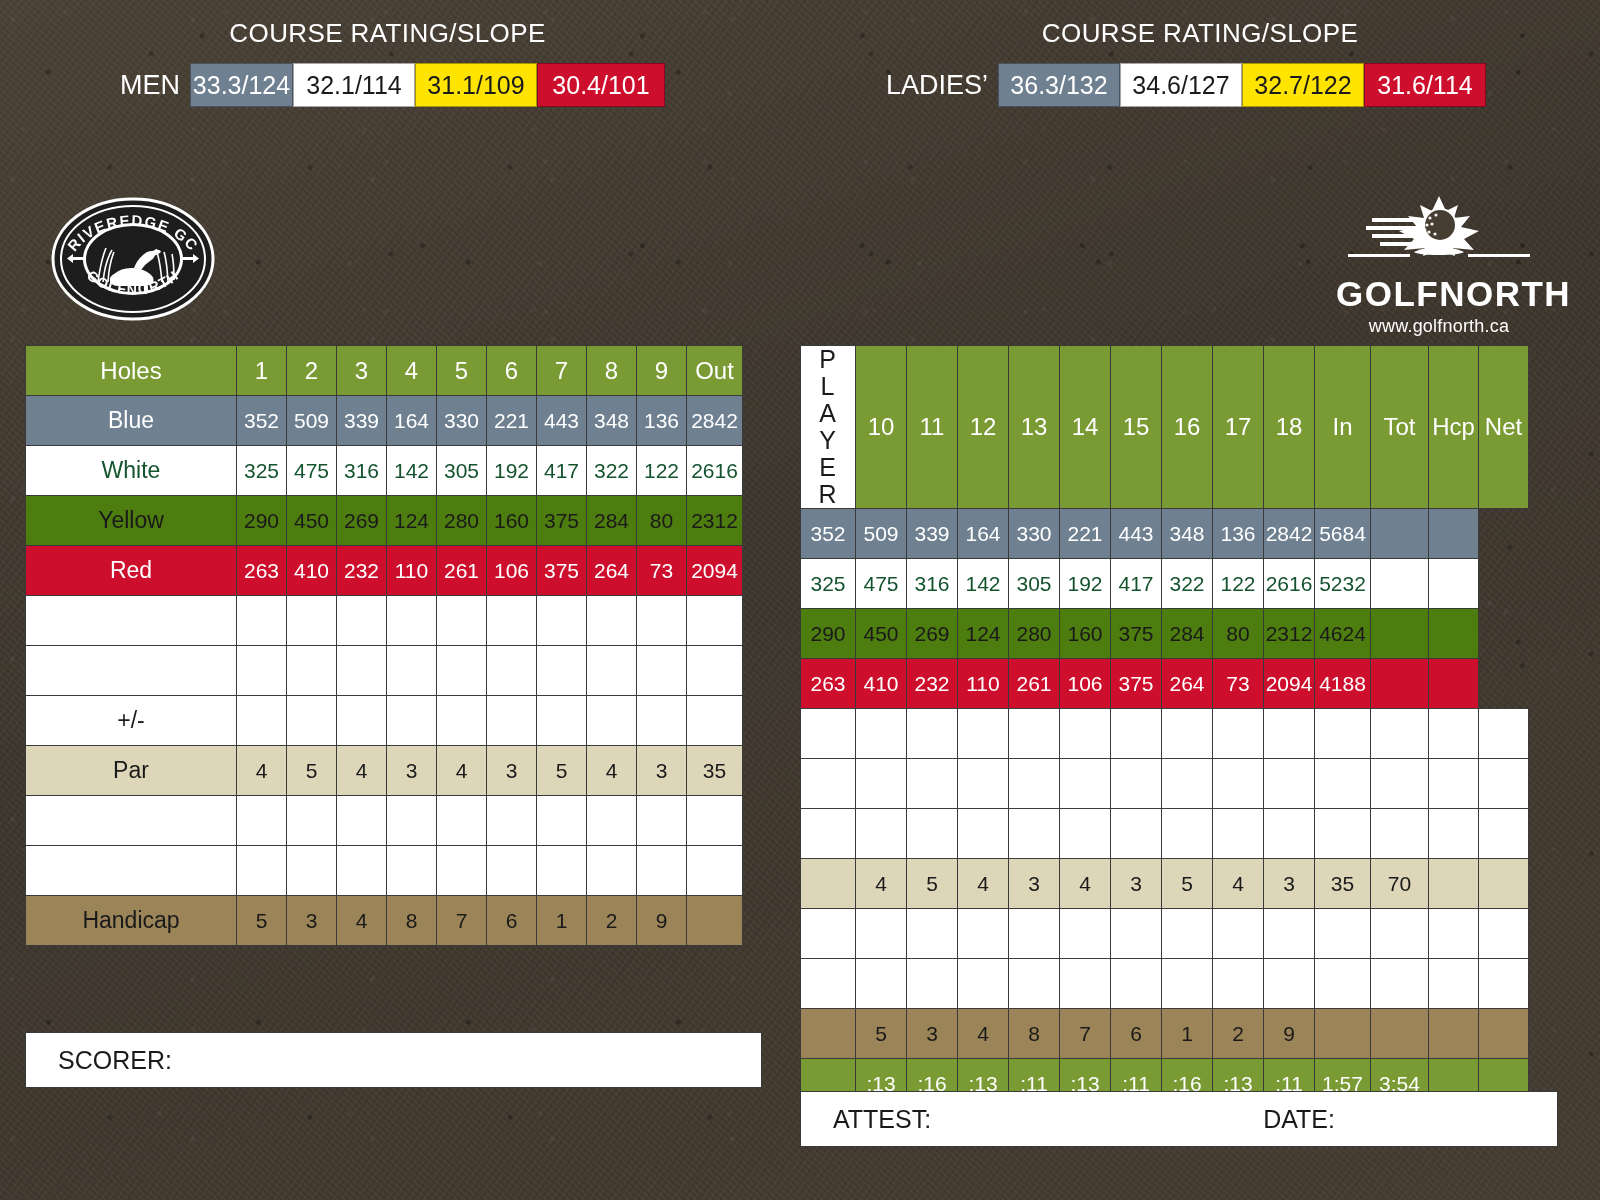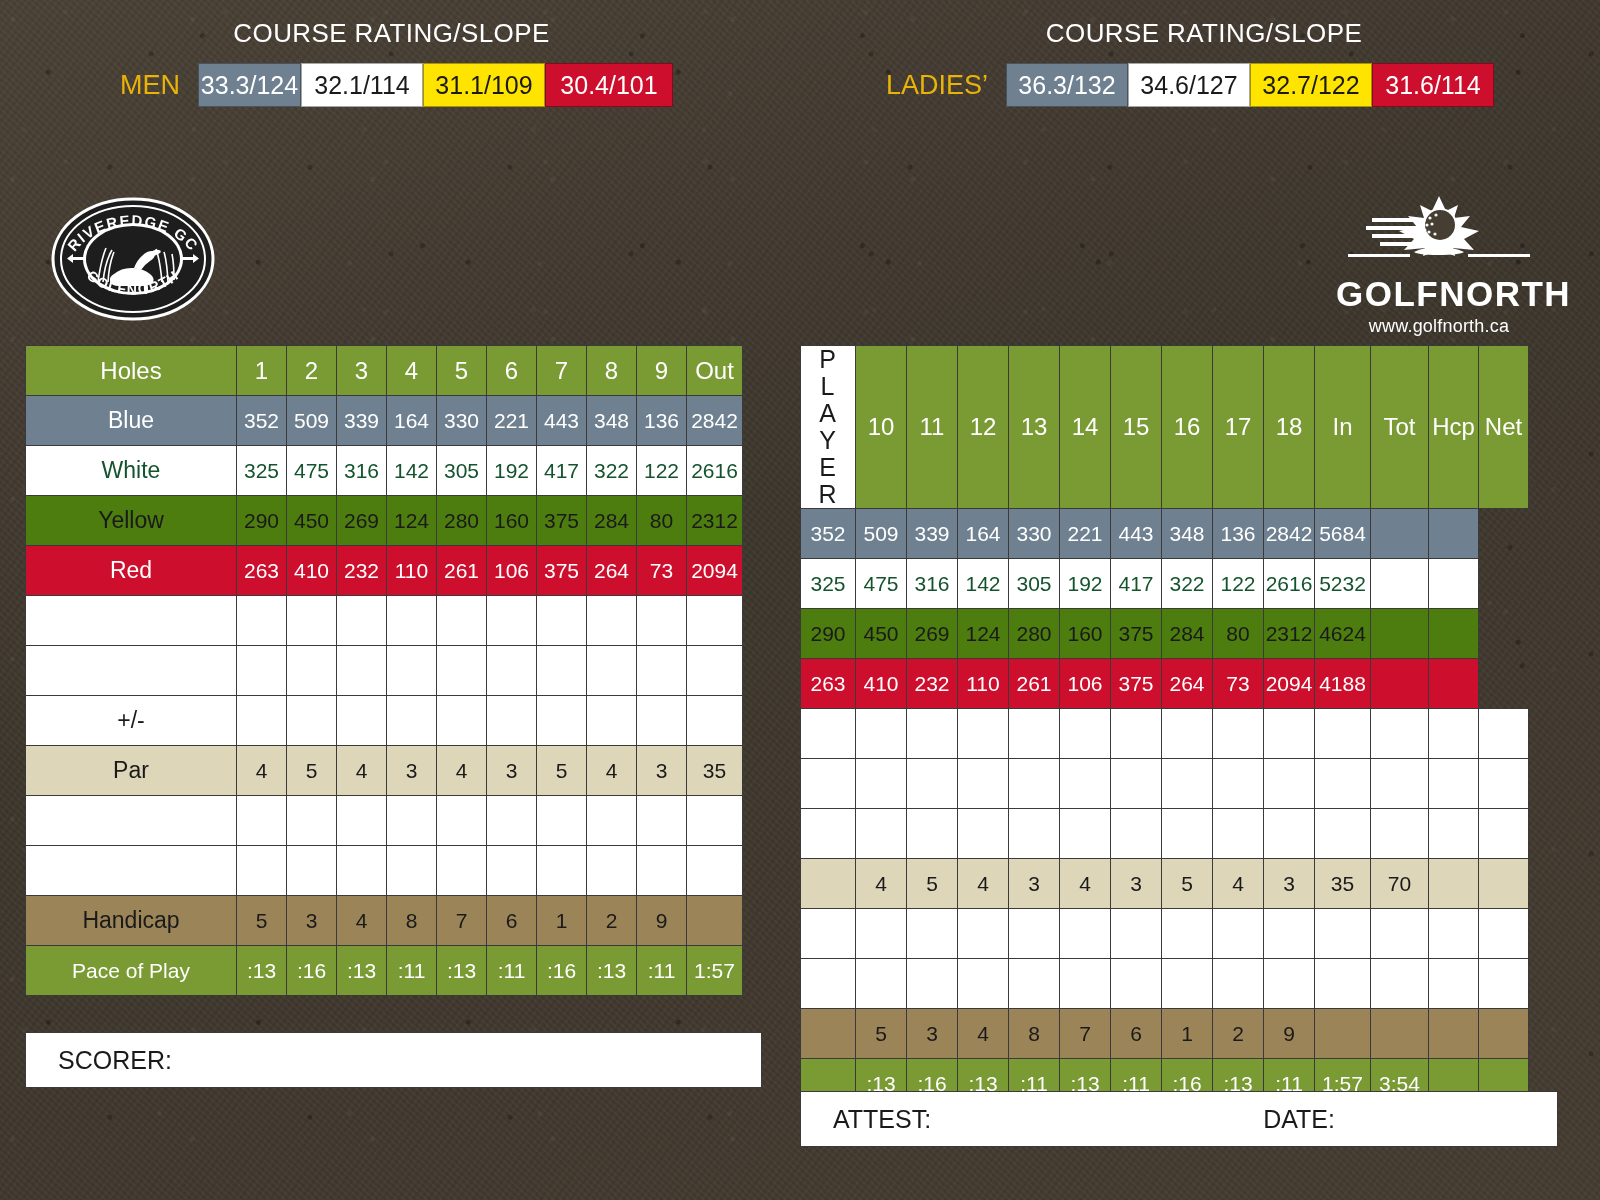--- a/index.html
+++ b/index.html
@@ -48,26 +48,26 @@
     text-align: center;
     white-space: nowrap;
   }
   .rating-row {
     display: flex;
     align-items: stretch;
     margin-top: 14px;
     height: 44px;
   }
   .rating-label {
-    color: #eab308;
+    color: #ffffff;
     font-size: 27px;
     display: flex;
     align-items: center;
     justify-content: flex-end;
-    padding-right: 18px;
+    padding-right: 10px;
     white-space: nowrap;
   }
   .rating-chip {
     display: flex;
     align-items: center;
     justify-content: center;
     font-size: 25px;
     white-space: nowrap;
     box-sizing: border-box;
     border: 1px solid rgba(0,0,0,0.35);
@@ -432,33 +432,20 @@
           <td>5</td>
           <td>3</td>
           <td>4</td>
           <td>8</td>
           <td>7</td>
           <td>6</td>
           <td>1</td>
           <td>2</td>
           <td>9</td>
           <td></td>
-        </tr>
-        <tr class="r-pace">
-          <td class="lbl">Pace of Play</td>
-          <td>:13</td>
-          <td>:16</td>
-          <td>:13</td>
-          <td>:11</td>
-          <td>:13</td>
-          <td>:11</td>
-          <td>:16</td>
-          <td>:13</td>
-          <td>:11</td>
-          <td>1:57</td>
         </tr>
       </tbody>
   </table>
 </div>
 
 <div class="card" style="left:800px; top:345px;">
   <table class="sc" id="back-table">
     <colgroup>
       <col style="width:55px">
       <col span="9" style="width:51px">

